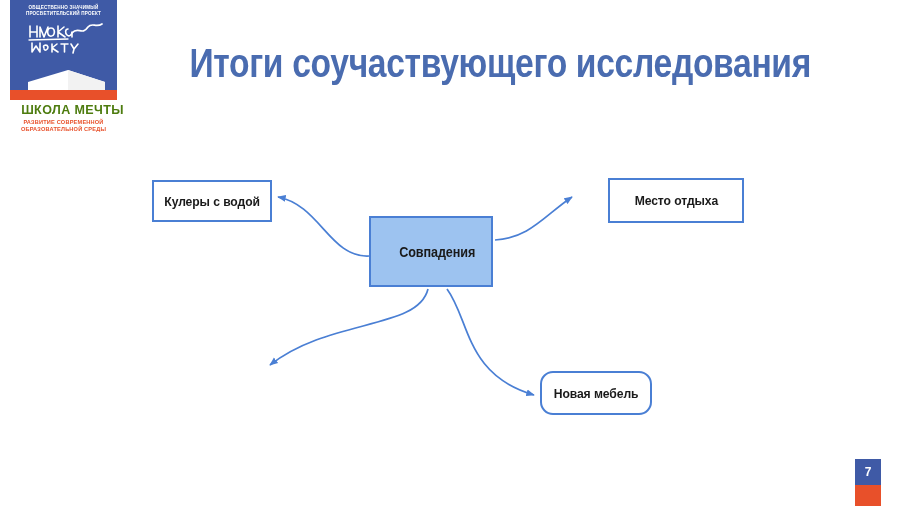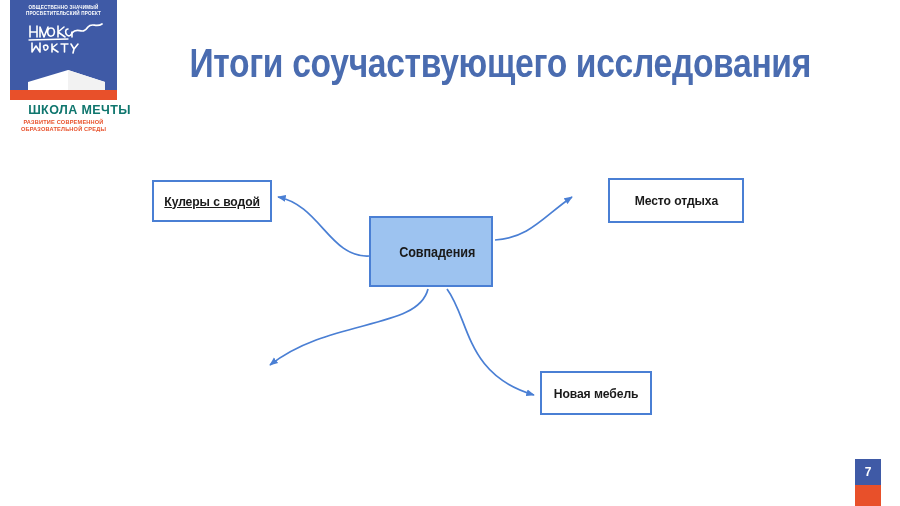--- a/index.html
+++ b/index.html
@@ -62,25 +62,25 @@
   #logo-redbar {
     position: absolute;
     left: 0px;
     top: 90px;
     width: 107px;
     height: 10px;
     background: #e8502a;
   }
   #logo-name {
     position: absolute;
-    left: 16px;
+    left: 9px;
     top: 103px;
     width: 107px;
     text-align: center;
-    color: #0f766e;
+    color: #4d7c0f;
     font-size: 12.5px;
     font-weight: bold;
     letter-spacing: 0.4px;
     font-family: "Liberation Sans", sans-serif;
   }
   #logo-sub {
     position: absolute;
     left: 0px;
     top: 119px;
     width: 107px;
@@ -134,25 +134,25 @@
     white-space: nowrap;
   }
   .node.center {
     background: #9dc3f0;
     border-color: #4a7fd4;
     font-size: 14px;
     padding-left: 12px;
   }
   .node-label { transform: scaleX(0.9); }
 
-  #node-coolers   { left: 152px; top: 180px; width: 120px; height: 42px; text-decoration: underline; }
+  #node-coolers   { left: 152px; top: 180px; width: 120px; height: 42px; }
   #node-rest      { left: 608px; top: 178px; width: 136px; height: 45px; }
   #node-center    { left: 369px; top: 216px; width: 124px; height: 71px; }
   #node-pc        { left: 187px; top: 370px; width: 148px; height: 47px; }
-  #node-furniture { left: 540px; top: 371px; width: 112px; height: 44px; }
+  #node-furniture { left: 540px; top: 371px; width: 112px; height: 44px; border-radius: 13px; }
 
   
   #page-badge-blue {
     position: absolute;
     left: 855px;
     top: 459px;
     width: 26px;
     height: 26px;
     background: #3f5aa6;
     display: flex;

